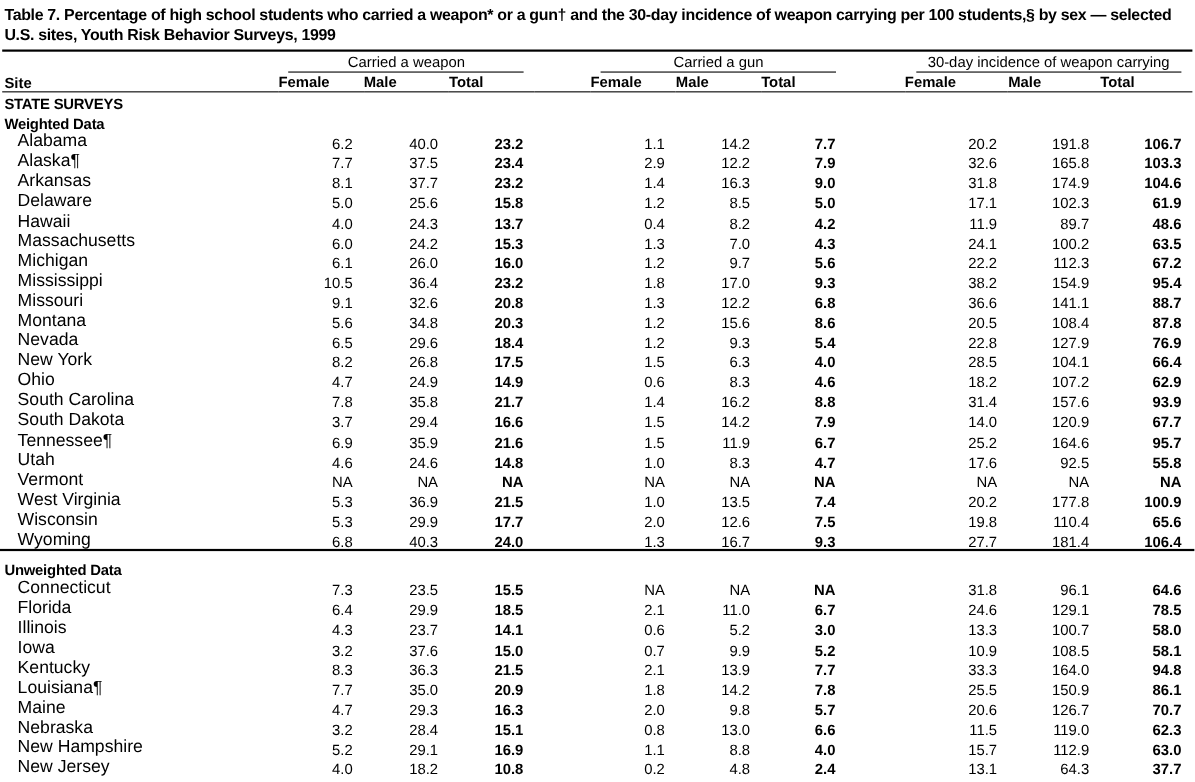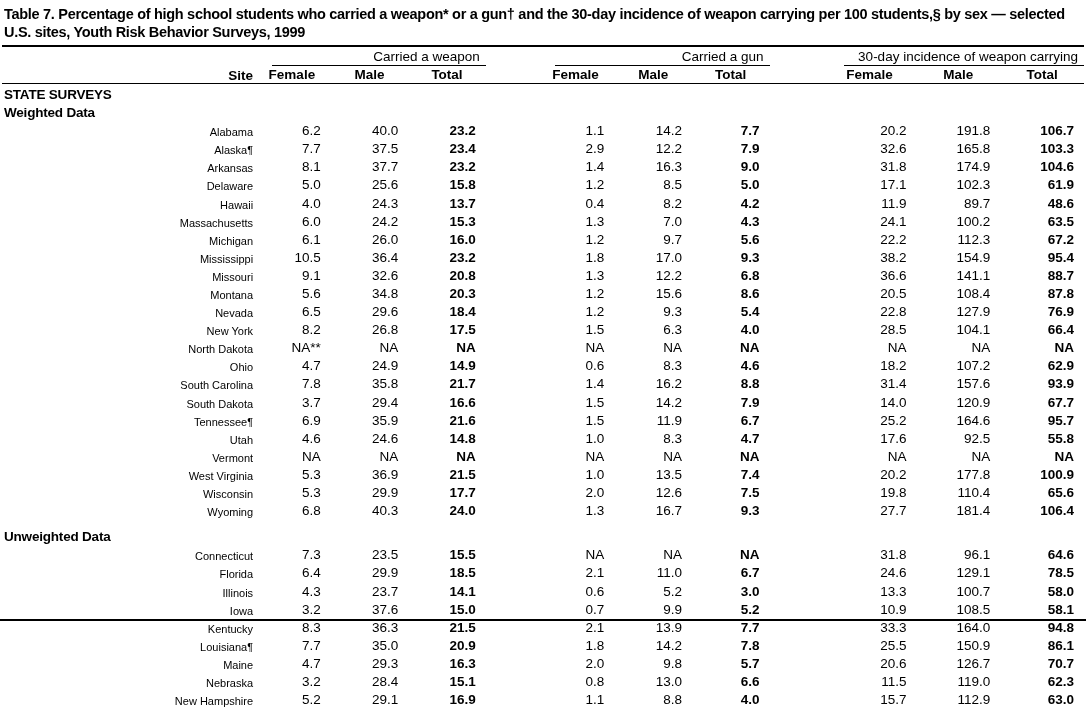--- a/index.html
+++ b/index.html
@@ -10,21 +10,21 @@
   body {
     width: 1086px;
     height: 711px;
     font-family: "Liberation Sans", sans-serif;
     color: #000000;
     overflow: hidden;
   }
   .page {
     position: relative;
     width: 1086px;
-    height: 621px;
+    height: 501px;
     box-sizing: border-box;
     padding: 4px 2px 0 2px;
   }
   .title {
     font-size: 14.5px;
     font-weight: bold;
     line-height: 1.22;
     letter-spacing: -0.3px;
     margin: 2px 0 0 2px;
     width: 1080px;
@@ -38,61 +38,61 @@
     width: 1082px;
     margin-top: 2px;
     font-size: 13.5px;
   }
   table.data td, table.data th {
     padding: 0;
     vertical-align: bottom;
     white-space: nowrap;
   }
   .grouphead {
-    text-align: right;
+    text-align: center;
     font-size: 13.5px;
     font-weight: normal;
     padding-bottom: 1px !important;
   }
   .grouphead span.inner {
     display: inline-block;
     border-bottom: 1.5px solid #000;
     padding: 0 6px 1px 6px;
     width: 92%;
     box-sizing: border-box;
   }
   .colhead {
-    text-align: center;
+    text-align: left;
     font-weight: bold;
     font-size: 13.5px;
     padding-bottom: 1px !important;
   }
   .sitehead {
-    text-align: right;
+    text-align: left;
     font-weight: bold;
     font-size: 13.5px;
     padding-left: 2px !important;
     margin-left: 30px;
   }
   .rule-head {
     border-bottom: 1.6px solid #000;
   }
   .section {
     font-weight: bold;
     font-size: 13.5px;
     text-align: left;
     padding-left: 2px !important;
     padding-top: 2px !important;
     letter-spacing: -0.2px;
     margin-top: 39px;
   }
   .site {
-    text-align: right;
+    text-align: left;
     padding-left: 14px !important;
-    font-size: 11px;
+    font-size: 16px;
   }
   .num {
     text-align: right;
     font-size: 13.5px;
     padding-right: 10px !important;
   }
   .tot {
     font-weight: bold;
   }
   .r { height: 18.1px; }
@@ -329,34 +329,20 @@
           <td></td>
           <td class="num">1.5</td>
           <td class="num">6.3</td>
           <td class="num tot">4.0</td>
           <td></td>
           <td class="num">28.5</td>
           <td class="num">104.1</td>
           <td class="num tot">66.4</td>
         </tr>
         <tr class="r">
-          <td class="site">North Dakota</td>
-          <td class="num">NA**</td>
-          <td class="num">NA</td>
-          <td class="num tot">NA</td>
-          <td></td>
-          <td class="num">NA</td>
-          <td class="num">NA</td>
-          <td class="num tot">NA</td>
-          <td></td>
-          <td class="num">NA</td>
-          <td class="num">NA</td>
-          <td class="num tot">NA</td>
-        </tr>
-        <tr class="r">
           <td class="site">Ohio</td>
           <td class="num">4.7</td>
           <td class="num">24.9</td>
           <td class="num tot">14.9</td>
           <td></td>
           <td class="num">0.6</td>
           <td class="num">8.3</td>
           <td class="num tot">4.6</td>
           <td></td>
           <td class="num">18.2</td>

